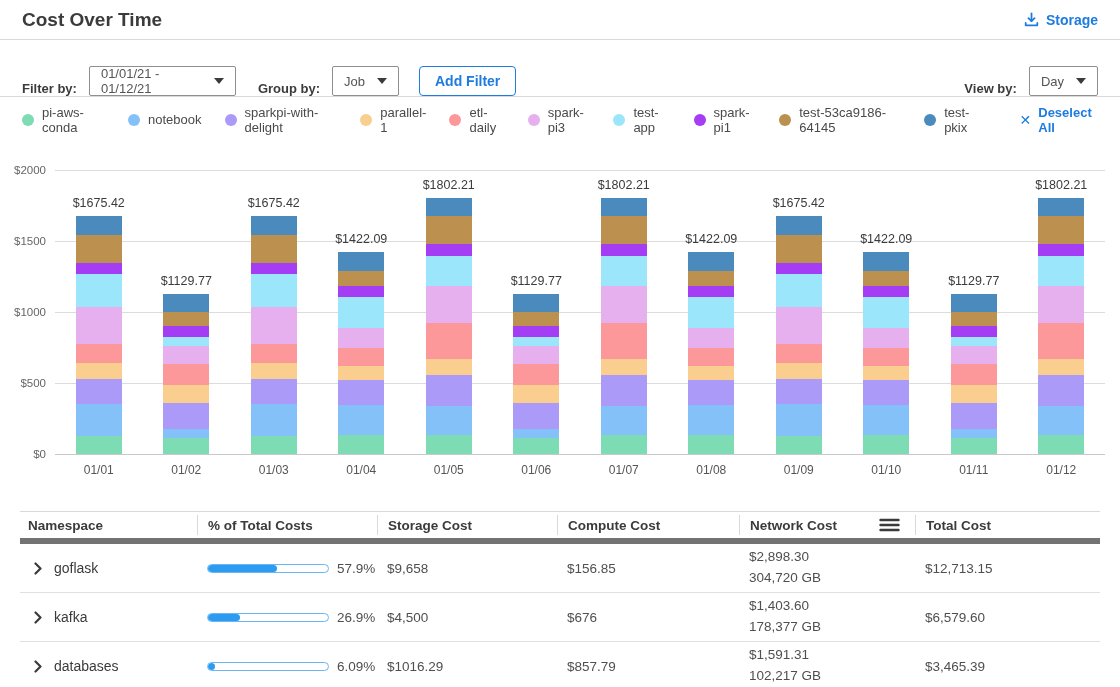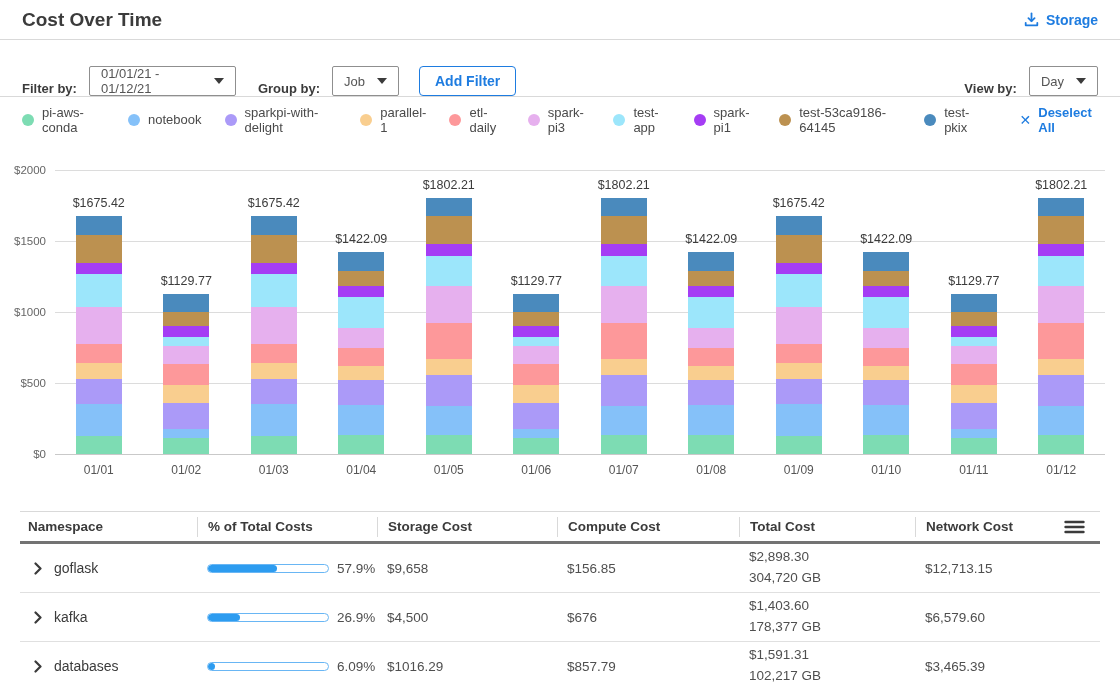--- a/index.html
+++ b/index.html
@@ -45,21 +45,21 @@
             color:#666; transform:translateY(-50%); }
   .bar { position:absolute; width:46px; display:flex; flex-direction:column-reverse; }
   .bar-seg { width:100%; }
   .bar-total { position:absolute; text-align:center; font-size:12.5px; color:#3b3b3b;
                white-space:nowrap; }
   .x-tick { position:absolute; top:323px; text-align:center; font-size:12px; color:#555; }
 
   
   .cost-table { margin:19px 20px 0; border-top:1px solid #d9d9d9; }
   .t-head { display:grid; grid-template-columns:177px 180px 180px 182px 176px 1fr;
-            height:32px; align-items:center; border-bottom:3px solid #737373; }
+            height:32px; align-items:center; border-bottom:6px solid #737373; }
   .th { font-size:13.5px; font-weight:700; color:#3b3b3b; padding:0 10px; height:20px;
         display:flex; align-items:center; }
   .th + .th { border-left:1px solid #d9d9d9; }
   .th:first-child { padding-left:8px; }
   .th-network { justify-content:space-between; }
   .hamburger-icon { cursor:pointer; margin-right:5px; flex:0 0 auto; }
   .t-row { display:grid; grid-template-columns:177px 180px 180px 182px 176px 1fr;
            min-height:49px; align-items:center; border-bottom:1px solid #e0e0e0;
            font-size:13.5px; color:#4f4f4f; }
   .cell { padding:0 10px; }
@@ -335,29 +335,29 @@
     <div class="bar-total" style="left: 1017.5px; width: 87.5px; bottom: 299.914px;">$1802.21</div>
     <div class="x-tick" style="left: 1017.5px; width: 87.5px;">01/12</div>
   </div>
 
 <div class="cost-table">
   <div class="t-head">
     <div class="th">Namespace</div>
     <div class="th">% of Total Costs</div>
     <div class="th">Storage Cost</div>
     <div class="th">Compute Cost</div>
-    <div class="th">Total Cost</div>
     <div class="th th-network">
       <span>Network  Cost</span>
       <svg class="hamburger-icon" width="21" height="14" viewBox="0 0 21 14" stroke="#3b3b3b" stroke-width="2.4" stroke-linecap="round">
         <line x1="1.5" y1="2" x2="19.5" y2="2"></line>
           <line x1="1.5" y1="7" x2="19.5" y2="7"></line>
           <line x1="1.5" y1="12" x2="19.5" y2="12"></line>
       </svg>
     </div>
+    <div class="th">Total Cost</div>
   </div>
   <div id="table-body">
       <div class="t-row">
         <div class="cell cell-namespace">
           <svg class="chev" width="9" height="13" viewBox="0 0 9 13" fill="none" stroke="#3b3b3b" stroke-width="2.2" stroke-linecap="round" stroke-linejoin="round">
             <path d="M1.5 1.5l5 5-5 5"></path>
           </svg>
           <span>goflask</span>
         </div>
         <div class="cell cell-percent">

